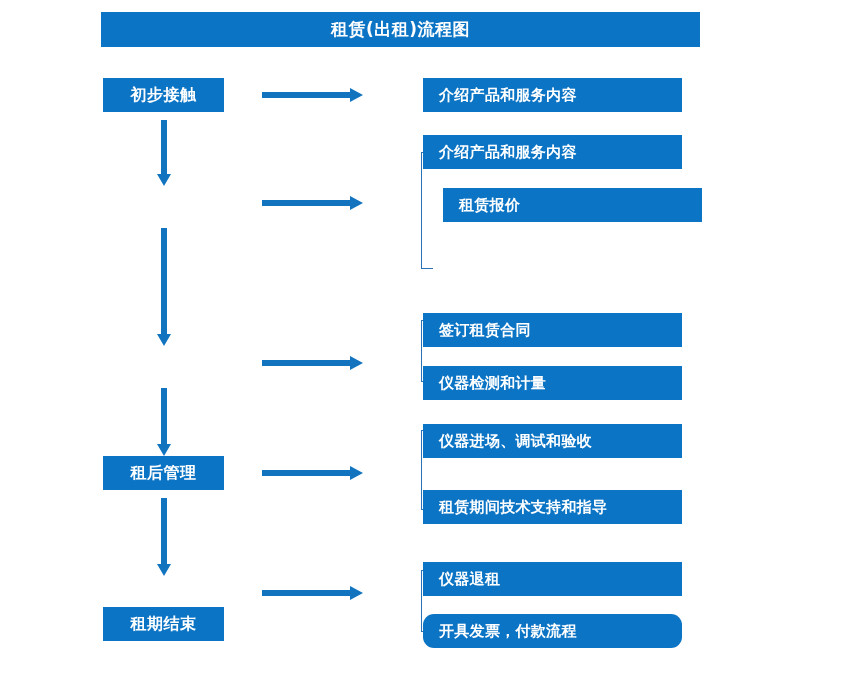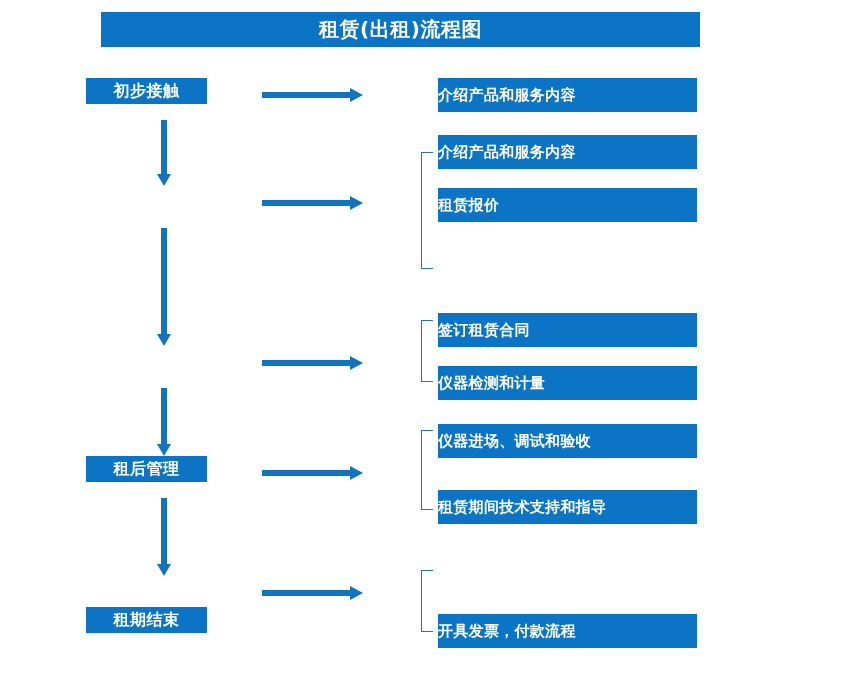--- a/index.html
+++ b/index.html
@@ -26,51 +26,52 @@
     position: absolute;
     left: 101px;
     top: 12px;
     width: 599px;
     height: 35px;
     background: #0b74c4;
     color: #ffffff;
     display: flex;
     align-items: center;
     justify-content: center;
-    font-size: 20px;
+    font-size: 17px;
     font-weight: bold;
     letter-spacing: 0.5px;
   }
 
   .stage-box {
     position: absolute;
-    left: 86px;
+    left: 103px;
     width: 121px;
-    height: 26px;
+    height: 34px;
     background: #0b74c4;
     color: #ffffff;
     display: flex;
     align-items: center;
     justify-content: center;
     font-size: 16px;
     font-weight: bold;
     letter-spacing: 0.5px;
   }
 
   .detail-box {
     position: absolute;
-    left: 438px;
+    left: 423px;
     width: 259px;
     height: 34px;
     background: #0b74c4;
     color: #ffffff;
     display: flex;
     align-items: center;
     font-size: 15px;
     font-weight: bold;
+    padding-left: 16px;
     box-sizing: border-box;
     letter-spacing: 0.3px;
   }
 
   
   .h-arrow {
     position: absolute;
     left: 262px;
     width: 101px;
     height: 14px;
@@ -193,27 +194,28 @@
   <div class="bracket" style="top:320px; height:62px;"></div>
 
   <div class="bracket" style="top:430px; height:80px;"></div>
 
   <div class="bracket" style="top:570px; height:62px;"></div>
 
   <div class="detail-box" style="top:78px;">介绍产品和服务内容</div>
 
   <div class="detail-box" style="top:135px;">介绍产品和服务内容</div>
 
-  <div class="detail-box" style="top:188px;">租赁报价</div>
+  <div class="detail-box" style="top:188px;margin-left:20px;">租赁报价</div>
 
 
   <div class="detail-box" style="top:313px;">签订租赁合同</div>
 
   <div class="detail-box" style="top:366px;">仪器检测和计量</div>
 
   <div class="detail-box" style="top:424px;">仪器进场、调试和验收</div>
 
   <div class="detail-box" style="top:490px;">租赁期间技术支持和指导</div>
 
-
-  <div class="detail-box" style="top:614px;">开具发票，付款流程</div>
+  <div class="detail-box" style="top:562px;">仪器退租</div>
+
+  <div class="detail-box" style="top:614px;border-radius:11px;">开具发票，付款流程</div>
 
 </div>
 
 </body></html>

